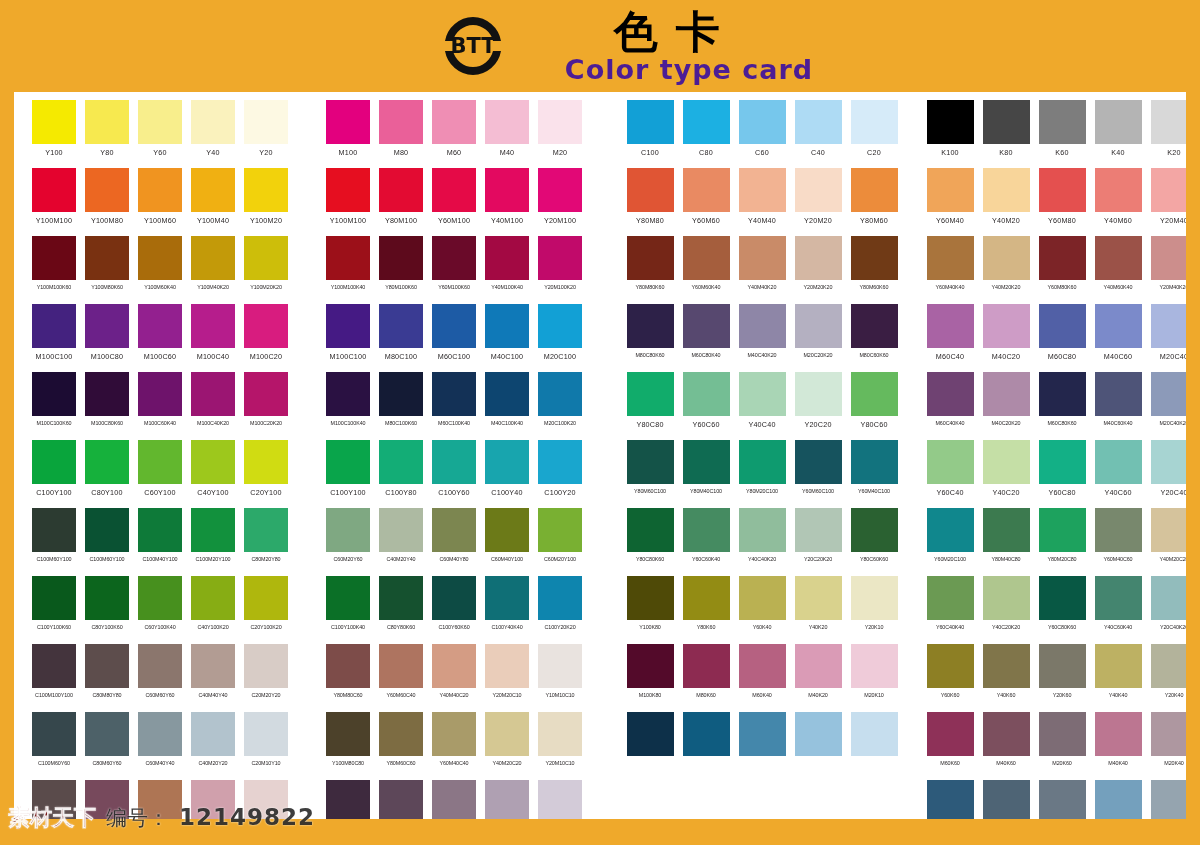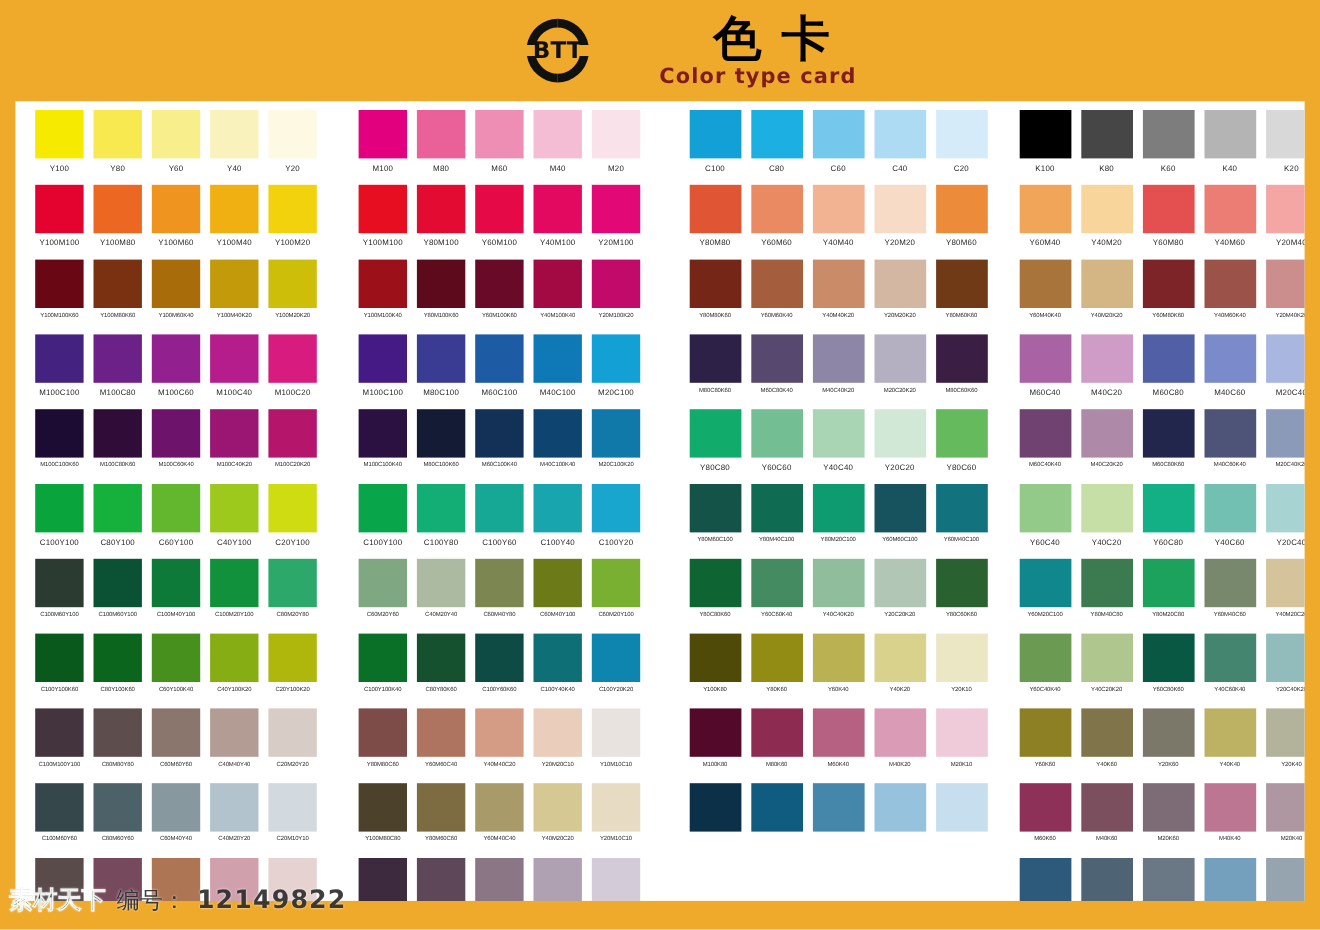--- a/index.html
+++ b/index.html
@@ -40,23 +40,23 @@
     font-family: "DejaVu Sans", sans-serif;
     font-size: 44px;
     font-weight: bold;
     color: #000;
     letter-spacing: 18px;
     margin-bottom: 2px;
     margin-left: 55px;
   }
   #title-en {
     font-family: "DejaVu Sans", sans-serif;
-    font-size: 19px;
+    font-size: 27px;
     font-weight: bold;
-    color: #7f1d1d;
+    color: #4c1d95;
     letter-spacing: 1px;
     margin-left: 6px;
   }
 
   
   #card {
     position: absolute;
     left: 14px;
     top: 92px;
     width: 1172px;
@@ -114,21 +114,21 @@
     display: flex;
     align-items: baseline;
     gap: 10px;
     z-index: 50;
     opacity: 0.92;
   }
   #wm-brand {
     font-family: "DejaVu Sans", sans-serif;
     font-size: 22px;
     font-weight: bold;
-    color: #14532d;
+    color: #7f1d1d;
     -webkit-text-stroke: 0.6px #ffffff;
     text-shadow: 0 0 2px #fff;
   }
   #wm-site {
     font-family: "DejaVu Sans", sans-serif;
     font-size: 22px;
     font-weight: bold;
     color: #6f6f6f;
     text-shadow: 0 0 2px #fff;
   }

